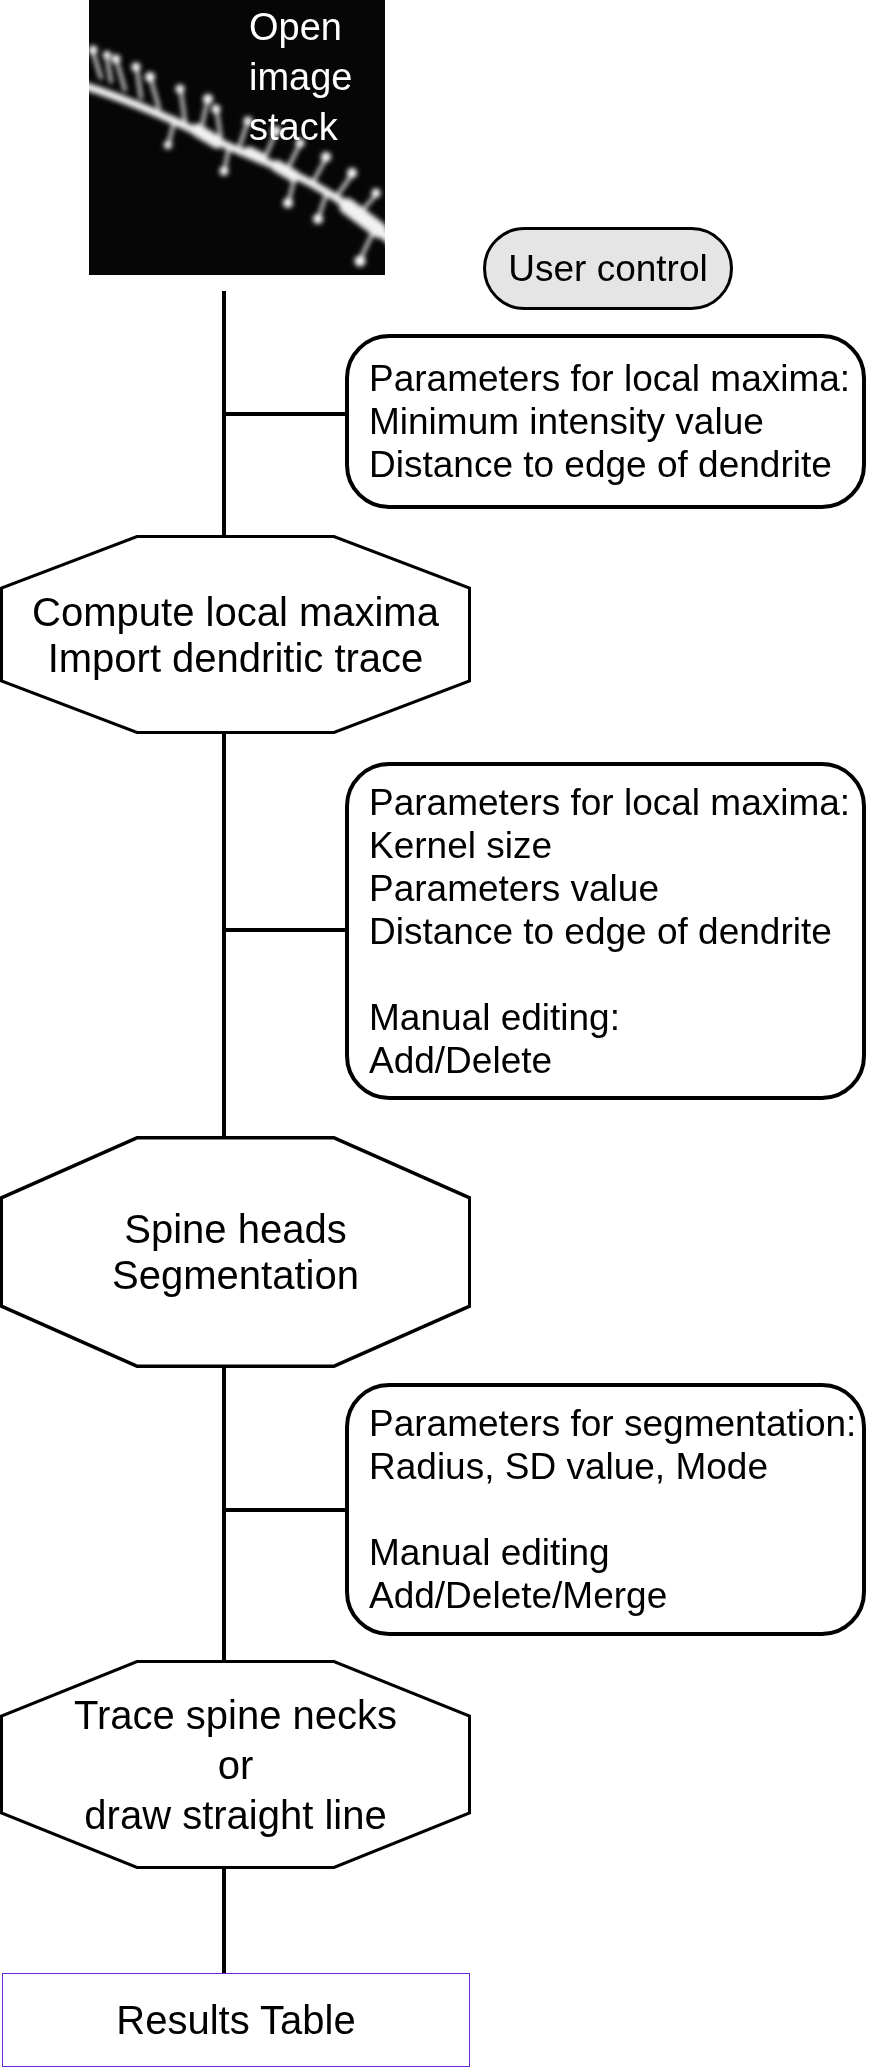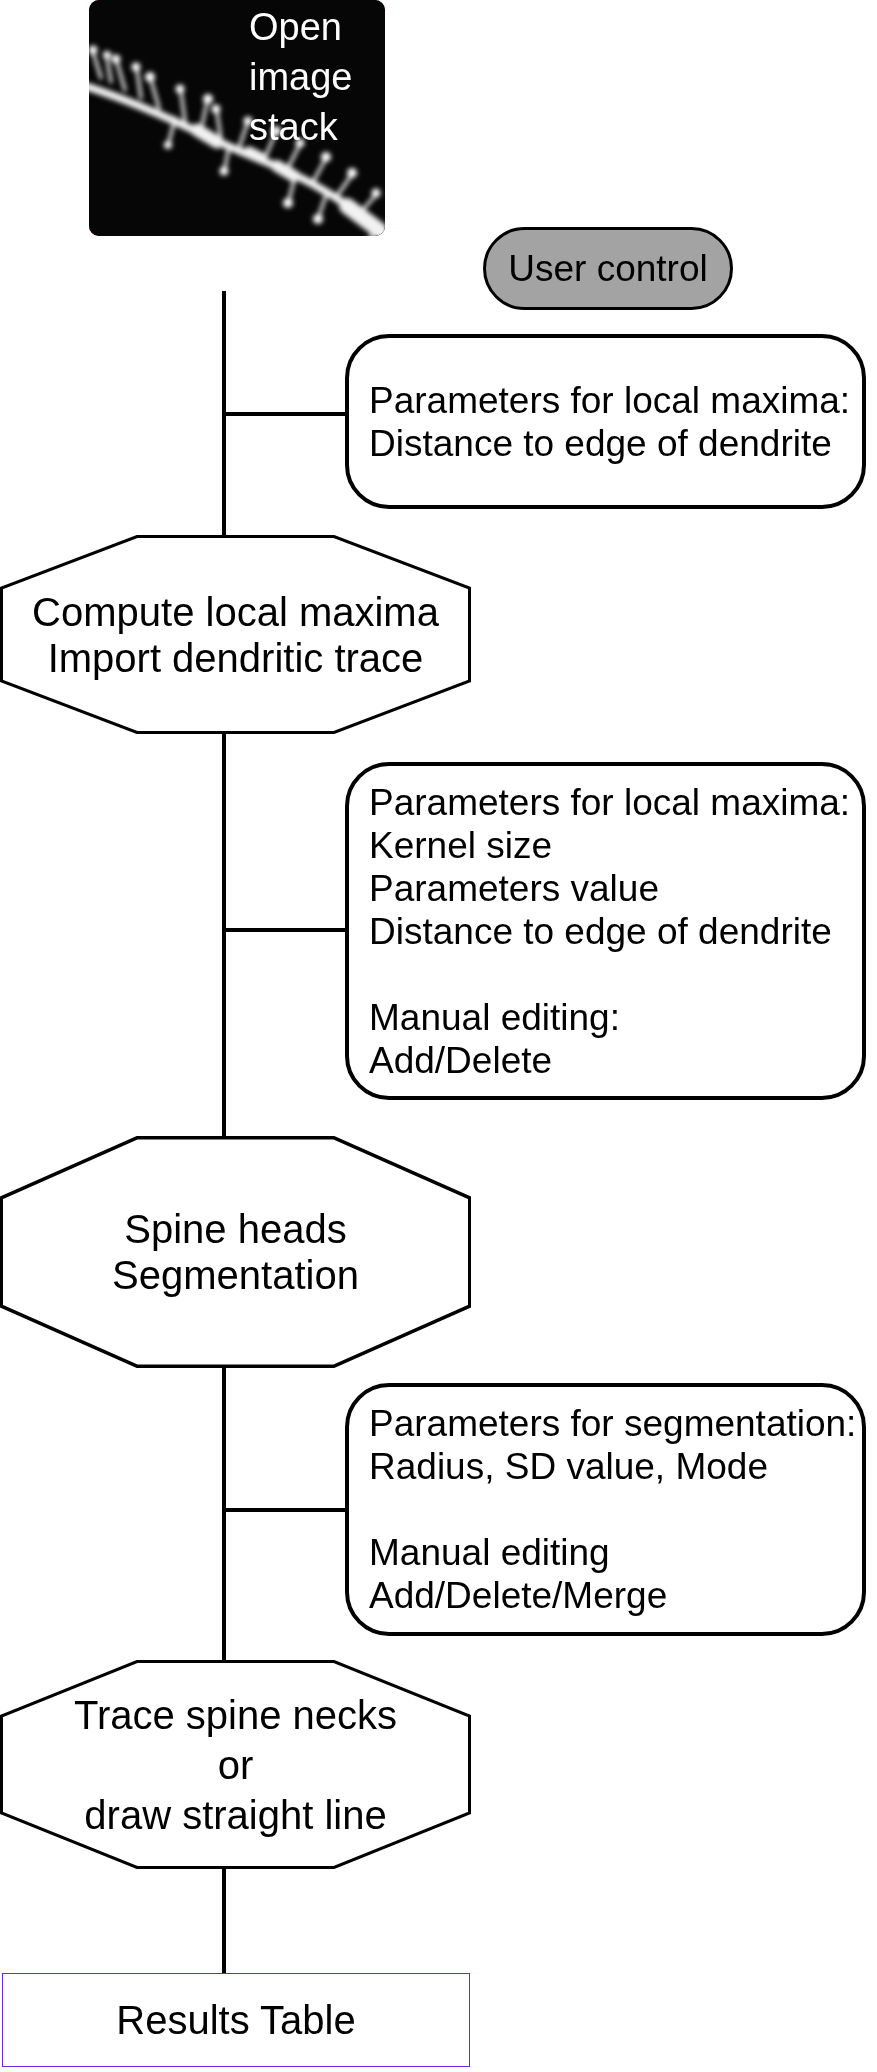--- a/index.html
+++ b/index.html
@@ -11,24 +11,23 @@
     width: 877px;
     height: 2072px;
     background: #ffffff;
     overflow: hidden;
   }
 
   
   .micrograph {
     position: absolute;
     left: 89px; top: 0;
-    width: 296px; height: 236px;
+    width: 296px; height: 275px;
     background: #b91c1c;
     overflow: hidden;
-    border-radius: 10px;
   }
   .micrograph svg { position: absolute; left: 0; top: 0; }
   .img-caption {
     position: absolute;
     left: 160px; top: 2px;
     width: 130px;
     color: #ffffff;
     font-size: 38px;
     line-height: 50px;
     text-align: left;
@@ -39,21 +38,21 @@
   .vline { width: 4px; }
   .hline { height: 4px; }
 
   
   .pill {
     position: absolute;
     left: 483px; top: 227px;
     width: 250px; height: 83px;
     border: 3px solid #000;
     border-radius: 41.5px;
-    background: #a3a3a3;
+    background: #e5e5e5;
     display: flex; align-items: center; justify-content: center;
     font-size: 37px;
   }
 
   
   .param-box {
     position: absolute;
     left: 345px;
     width: 521px;
     border: 4px solid #000;
@@ -181,20 +180,21 @@
     </svg>
     <div class="img-caption">Open image stack</div>
   </div>
 
   <div class="pill">
     <span>User control</span>
   </div>
 
   <div class="param-box" id="param-box-1">
     <div class="bline">Parameters for local maxima:</div>
+    <div class="bline">Minimum intensity value</div>
     <div class="bline">Distance to edge of dendrite</div>
   </div>
 
   <div class="param-box" id="param-box-2">
     <div class="bline">Parameters for local maxima:</div>
     <div class="bline">Kernel size</div>
     <div class="bline">Parameters value</div>
     <div class="bline">Distance to edge of dendrite</div>
     <div class="bline"></div>
     <div class="bline">Manual editing:</div>

